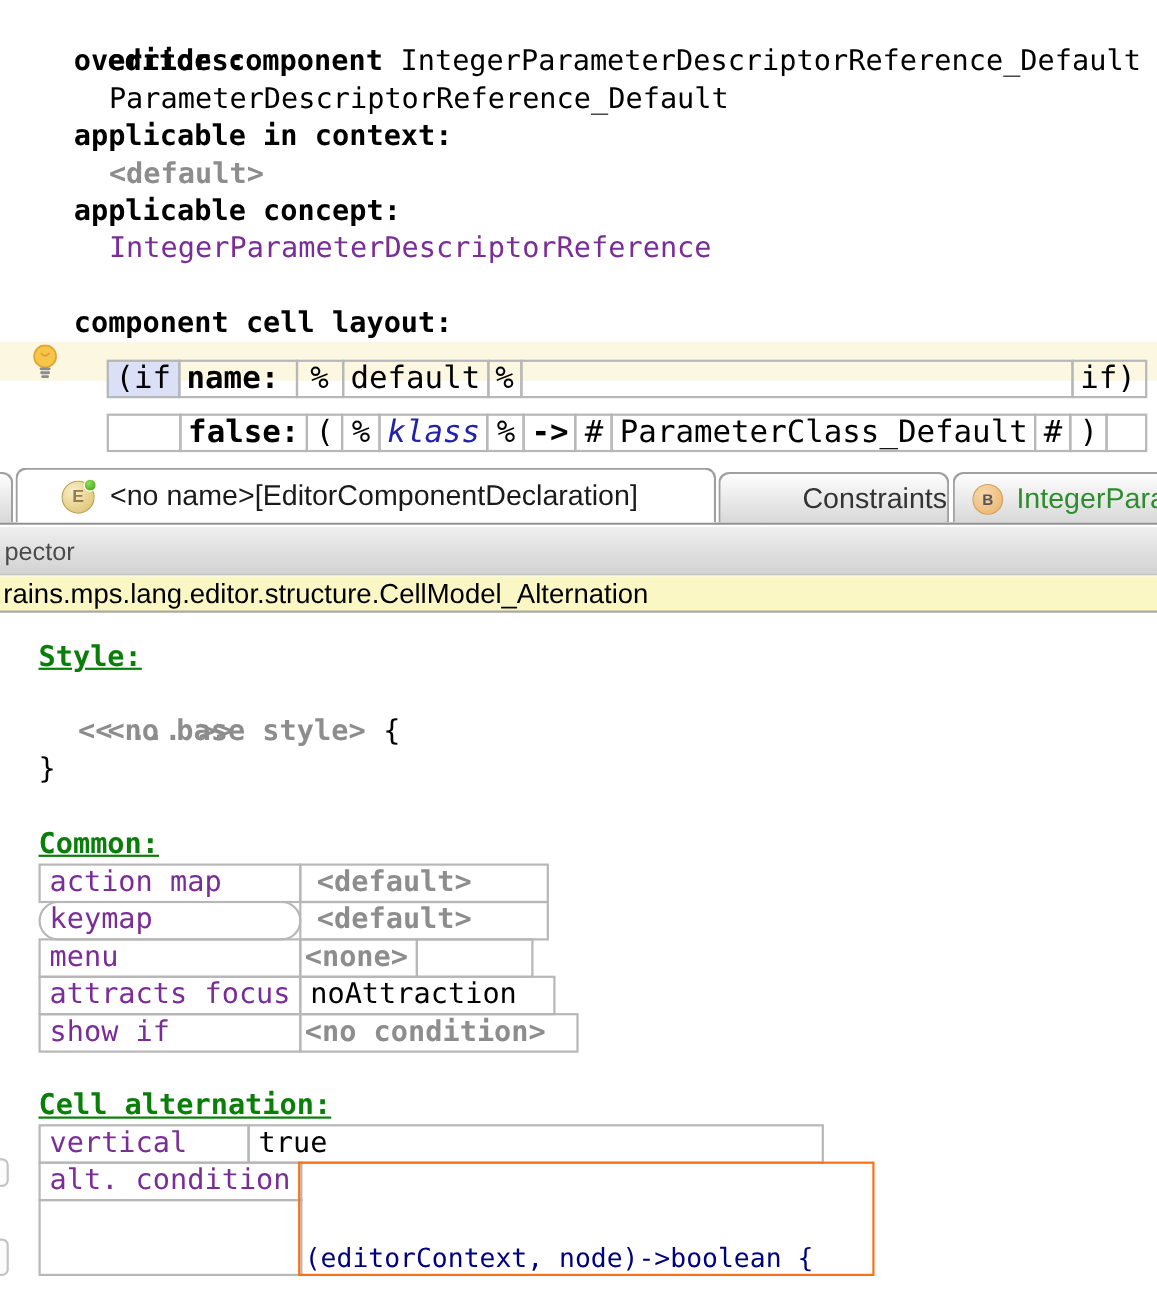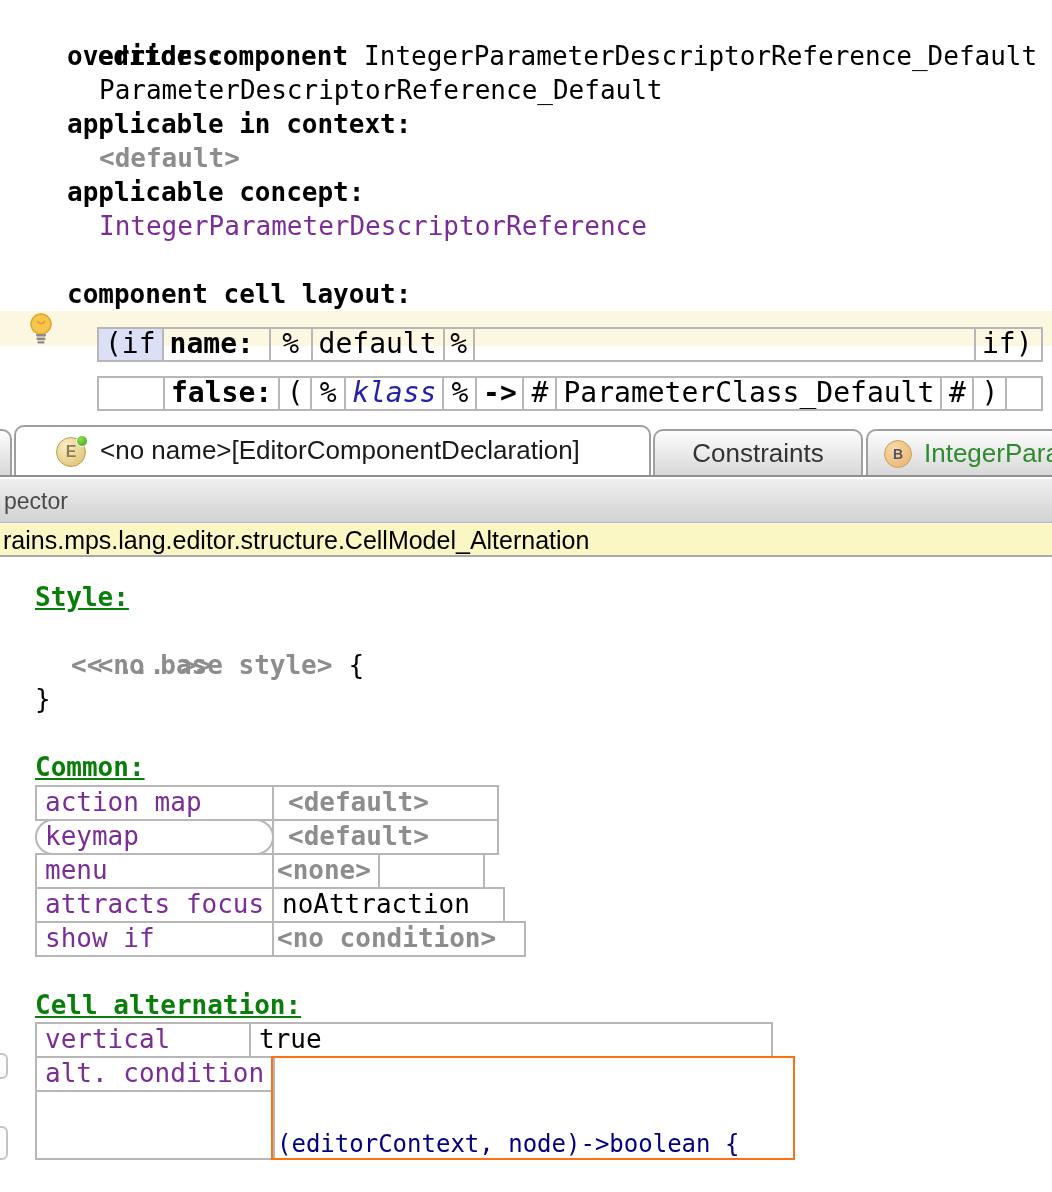--- a/index.html
+++ b/index.html
@@ -164,21 +164,21 @@
 
   <div class="tab-strip">
     <div class="tab" style="left:-12px; width:24px; height:46px;"></div>
     <div class="tab active" style="left:14px; width:637px; height:50px;">
       <span class="icon-circle e-icon">
         <span>E</span>
         <span class="e-dot"></span>
       </span>
       <span class="tab-label" style="left:84px; top:8px;">&lt;no name&gt;[EditorComponentDeclaration]</span>
     </div>
-    <div class="tab" style="left:653px; width:210px; height:46px; text-align:center; line-height:44px;">
+    <div class="tab" style="left:653px; width:210px; height:46px; text-align:right; line-height:44px;">
       <span>Constraints</span>
     </div>
     <div class="tab" style="left:866px; width:230px; height:46px;">
       <span class="icon-circle b-icon">
         <span>B</span>
       </span>
       <span class="tab-label" style="left:56px; top:7px; color:#2e8b2e;">IntegerPara</span>
     </div>
   </div>
 
@@ -217,21 +217,21 @@
     </div>
     <div class="trow">
       <div class="tcell purple" style="width:239px;">show if</div>
       <div class="tcell gray tight" style="width:254px;">&lt;no condition&gt;</div>
     </div>
   </div>
 
   <div class="green-header" style="top:988px; left:35px;">Cell alternation:</div>
   <div class="itable" style="left:35px; top:1022px;">
     <div class="trow">
-      <div class="tcell purple" style="width:216px;">vertical</div>
+      <div class="tcell purple" style="width:192px;">vertical</div>
       <div class="tcell" style="width:524px;">true</div>
     </div>
     <div class="alt-block">
       <div class="alt-left">
         <div class="tcell purple" style="width:240px;">alt. condition</div>
         <div class="tcell" style="width:240px; height:70px;"></div>
       </div>
       <div class="code-cell">
         <div class="code-line navy">(editorContext, node)-&gt;boolean {</div>
         

